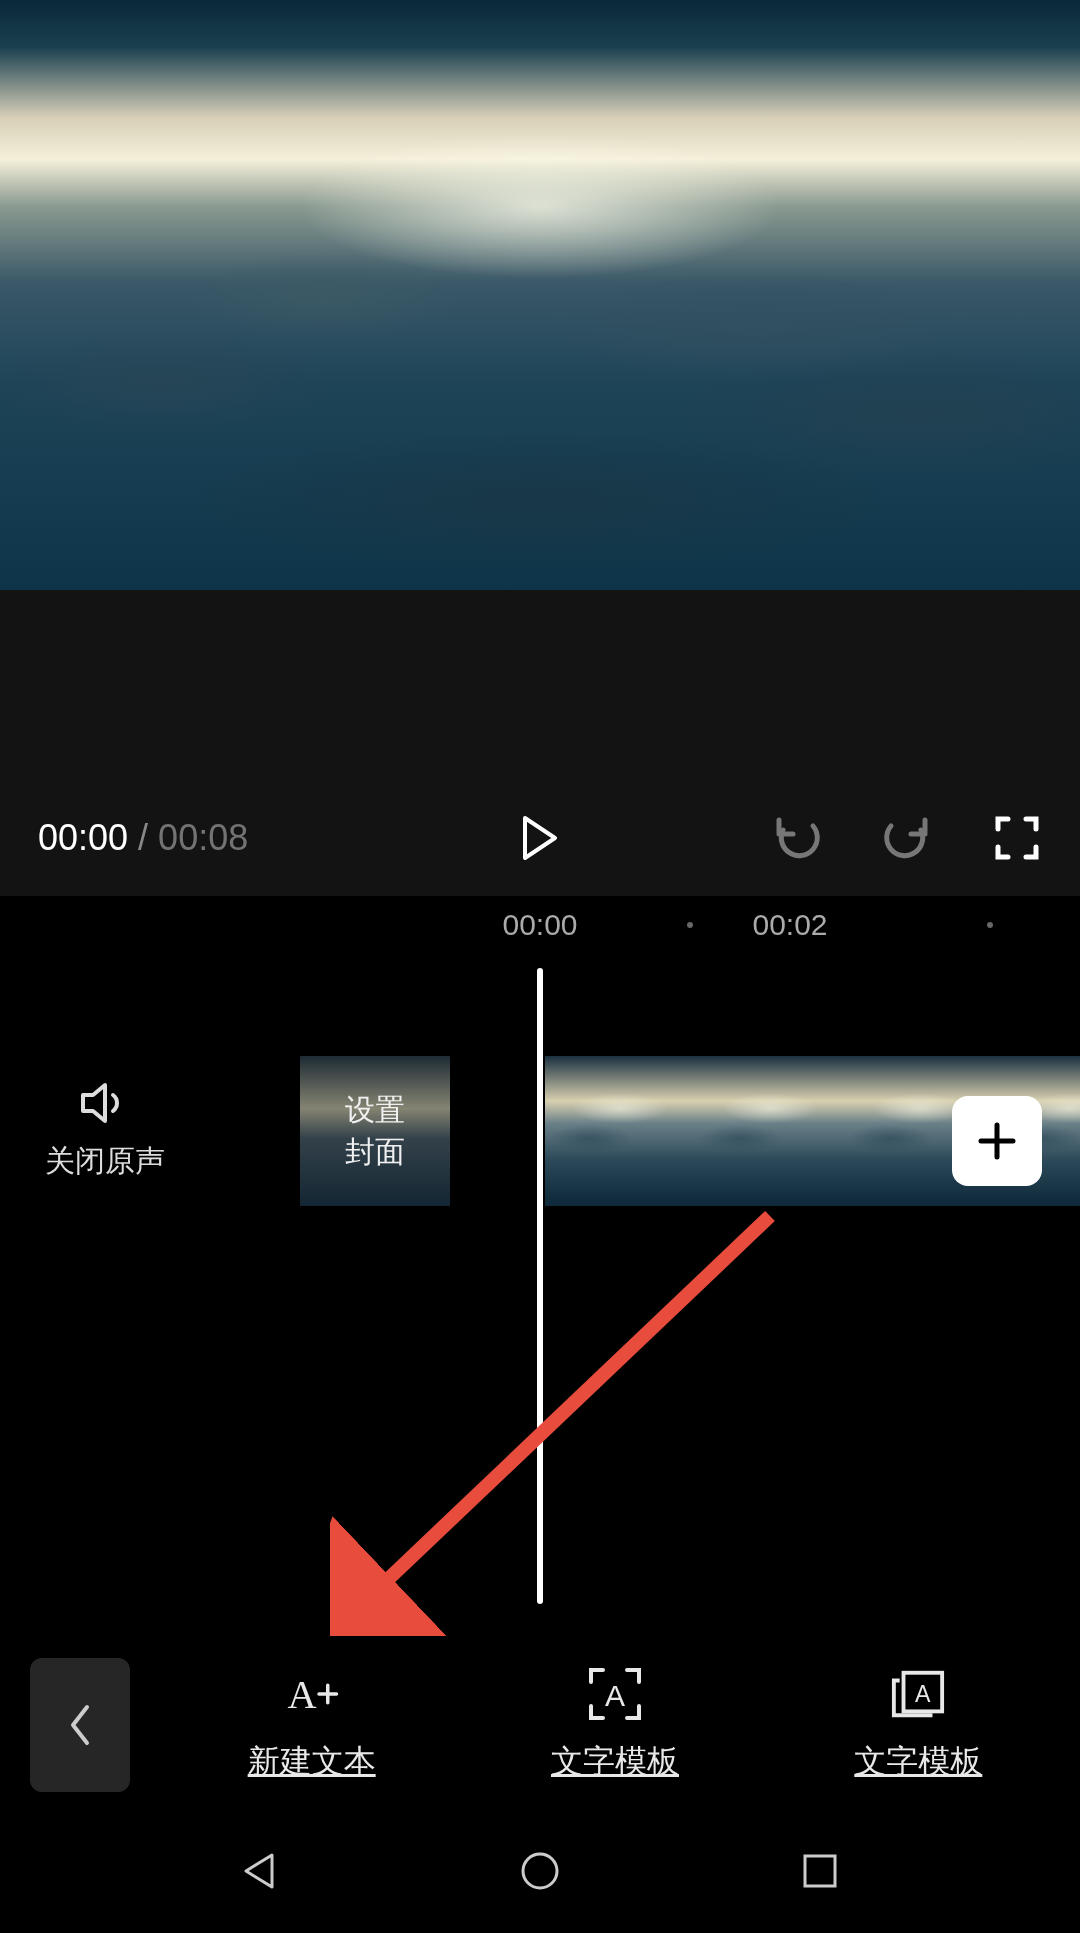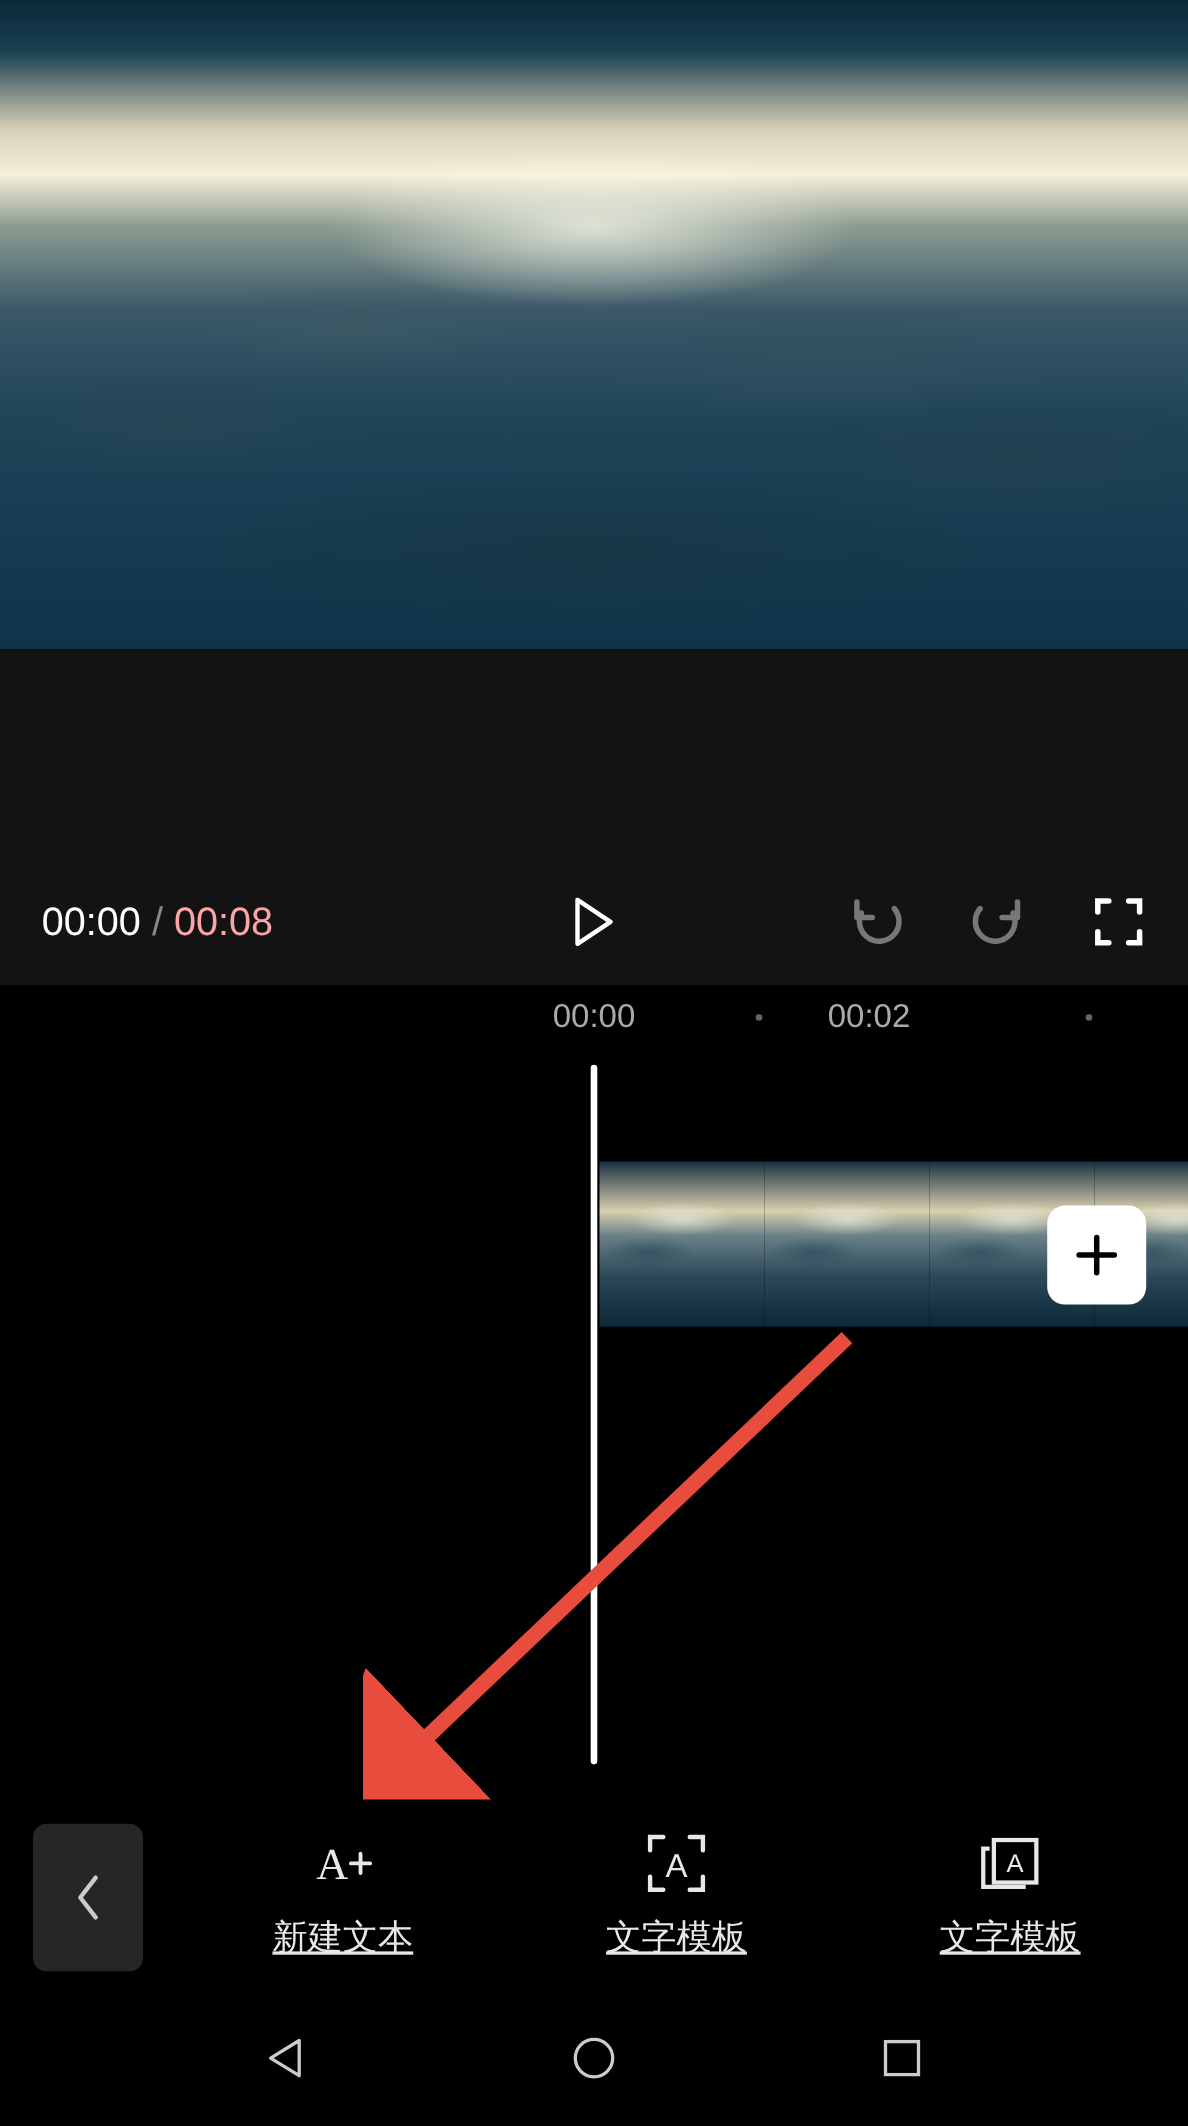--- a/index.html
+++ b/index.html
@@ -49,21 +49,21 @@
       height: 116px;
       background: #131313;
       display: flex;
       align-items: center;
       padding: 0 38px;
       position: relative;
     }
     .time-display { font-size: 36px; display: flex; align-items: baseline; }
     .time-current { color: #fff; }
     .time-sep { color: #888; margin: 0 10px; }
-    .time-total { color: #fca5a5; }
+    .time-total { color: #737373; }
     .play-btn {
       position: absolute;
       left: 50%;
       transform: translateX(-50%);
       width: 50px; height: 50px;
       display: flex; align-items: center; justify-content: center;
       cursor: pointer;
     }
     .right-controls {
       position: absolute;
@@ -288,21 +288,32 @@
   <div class="time-ruler">
     <span class="ruler-label" style="left:540px">00:00</span>
     <span class="ruler-dot" style="left:690px"></span>
     <span class="ruler-label" style="left:790px">00:02</span>
     <span class="ruler-dot" style="left:990px"></span>
   </div>
 
   <div class="playhead"></div>
 
   <div class="track-row">
-
+    <div class="mute-col">
+      <svg width="52" height="44" viewBox="0 0 52 44">
+        <path d="M4 14 L14 14 L26 4 L26 40 L14 30 L4 30 Z" fill="none" stroke="#ddd" stroke-width="4" stroke-linejoin="round"></path>
+        <path d="M34 14 A10 10 0 0 1 34 30" fill="none" stroke="#ddd" stroke-width="4" stroke-linecap="round"></path>
+      </svg>
+      <span class="mute-label">关闭原声</span>
+    </div>
+
+    <div class="cover-thumb">
+      <span>设置</span>
+      <span>封面</span>
+    </div>
   </div>
 
   <div class="clip-strip">
     <div class="clip-frame"></div>
     <div class="clip-frame"></div>
     <div class="clip-frame"></div>
     <div class="clip-frame"></div>
   </div>
 
   <div class="add-clip-btn">

